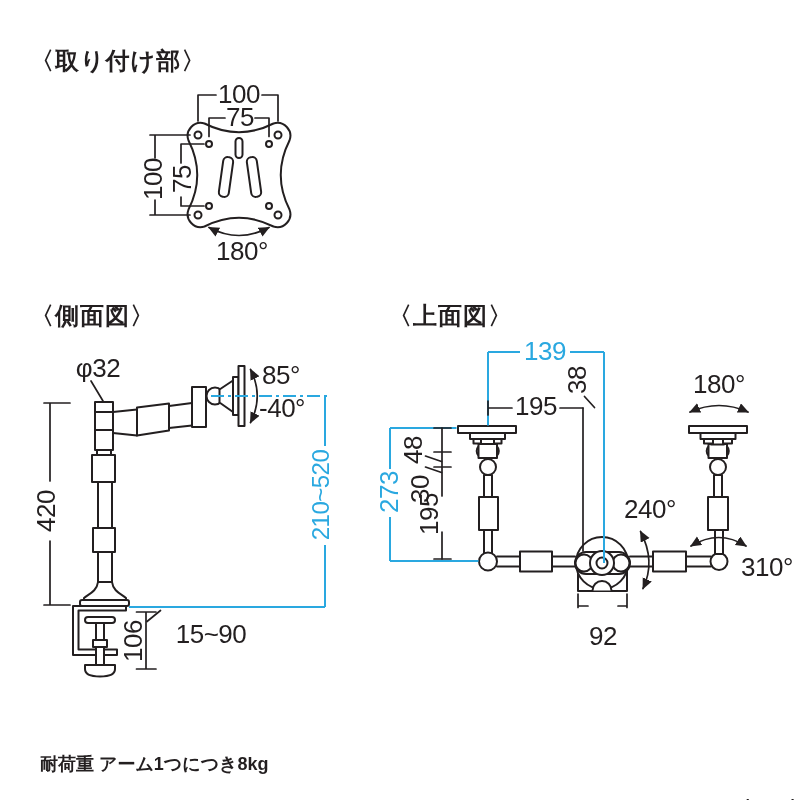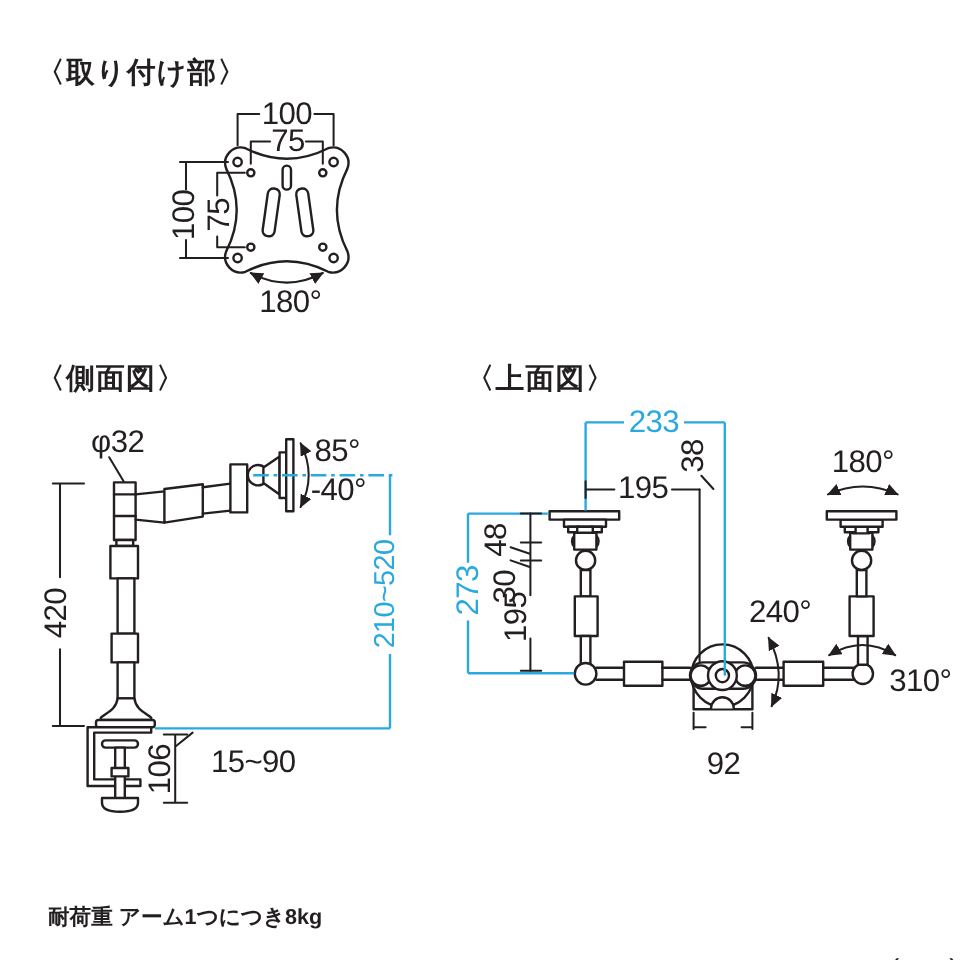--- a/index.html
+++ b/index.html
@@ -172,21 +172,21 @@
   <span class="lbl" style="left:242px;top:251px">180°</span>
 
   <span class="lbl" style="left:98px;top:368px">φ32</span>
   <span class="lbl rot" style="left:46px;top:511px">420</span>
   <span class="lbl" style="left:281px;top:375px">85°</span>
   <span class="lbl" style="left:282px;top:408px">-40°</span>
   <span class="lbl rot cy s24" style="left:321px;top:495px">210~520</span>
   <span class="lbl rot" style="left:133px;top:641px">106</span>
   <span class="lbl" style="left:211px;top:634px">15~90</span>
 
-  <span class="lbl cy" style="left:545px;top:351px">233</span>
+  <span class="lbl cy" style="left:545px;top:351px">139</span>
   <span class="lbl" style="left:536px;top:406px">195</span>
   <span class="lbl rot" style="left:577px;top:380px">38</span>
   <span class="lbl rot cy" style="left:389px;top:492px">273</span>
   <span class="lbl rot" style="left:413px;top:450px">48</span>
   <span class="lbl rot" style="left:420px;top:489px">30</span>
   <span class="lbl rot" style="left:429px;top:514px">195</span>
   <span class="lbl" style="left:603px;top:636px">92</span>
   <span class="lbl" style="left:650px;top:509px">240°</span>
   <span class="lbl" style="left:767px;top:567px">310°</span>
   <span class="lbl" style="left:719px;top:384px">180°</span>

